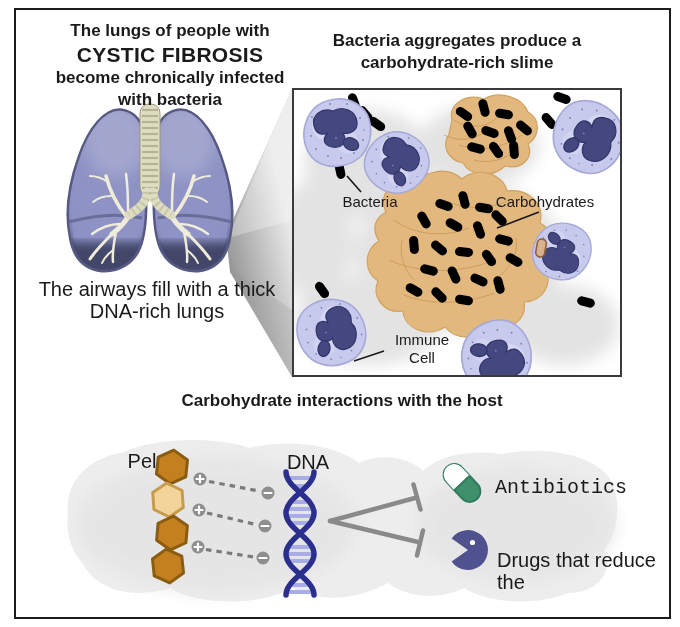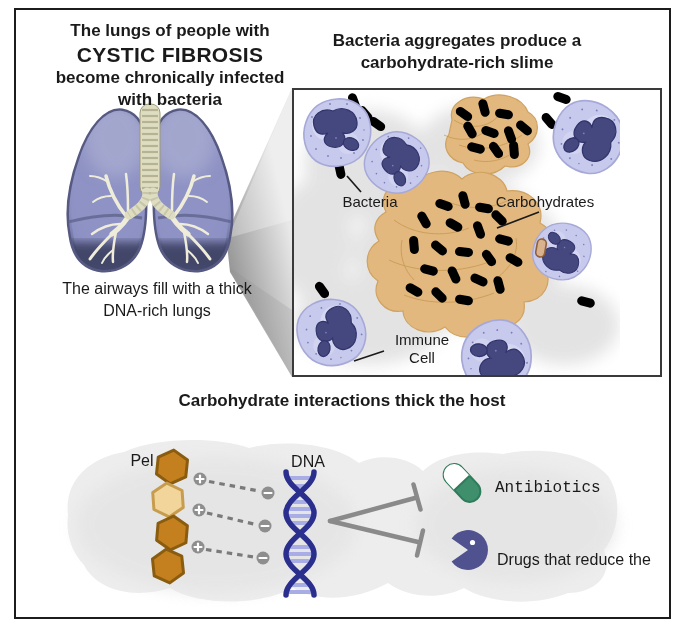--- a/index.html
+++ b/index.html
@@ -5,24 +5,24 @@
   html,body{margin:0;padding:0;background:#fff;}
   #stage{position:relative;width:680px;height:627px;background:#fff;overflow:hidden;
          font-family:"Liberation Sans", sans-serif;color:#1a1a1a;}
   #frame{position:absolute;left:14px;top:8px;width:657px;height:611px;
          border:2px solid #1c1c1c;background:#fff;box-sizing:border-box;}
   .abs{position:absolute;}
   .ctr{text-align:center;}
   .bold{font-weight:bold;}
   .t17{font-size:17px;line-height:22px;}
   .t21{font-size:21px;line-height:25px;letter-spacing:.3px;}
-  .t16{font-size:16px;line-height:22px;}
+  .t16{font-size:20px;line-height:22px;}
   .t15{font-size:15px;line-height:18px;}
   svg{display:block;}
-  #detailBox{position:absolute;left:276px;top:78px;width:370px;height:289px;
+  #detailBox{position:absolute;left:276px;top:78px;width:330px;height:289px;
              border:2px solid #3a3a3a;background:#fff;box-sizing:border-box;}
 </style>
 </head>
 <body>
 
 <div id="stage">
  <div id="frame">
 
   <svg class="abs" style="left:0;top:0;" width="653" height="607" viewBox="0 0 653 607">
     <defs>
@@ -326,21 +326,21 @@
     <div>The airways fill with a thick</div>
     <div>DNA-rich lungs</div>
   </div>
 
   <div class="abs ctr" style="left:276px;top:20px;width:330px;">
     <div class="bold t17">Bacteria aggregates produce a</div>
     <div class="bold t17">carbohydrate-rich slime</div>
   </div>
 
   <div class="abs ctr" style="left:126px;top:380px;width:400px;">
-    <div class="bold t17">Carbohydrate interactions thick the host</div>
+    <div class="bold t17">Carbohydrate interactions with the host</div>
   </div>
 
   <div class="abs ctr t16" style="left:96px;top:440px;width:60px;">Pel</div>
   <div class="abs ctr t16" style="left:262px;top:441px;width:60px;">DNA</div>
   <div class="abs t16" style="left:479px;top:467px;font-family:Liberation Mono, monospace;">Antibiotics</div>
   <div class="abs t16" style="left:481px;top:539px;">
     <div>Drugs that reduce the</div>
   </div>
 
  </div>

